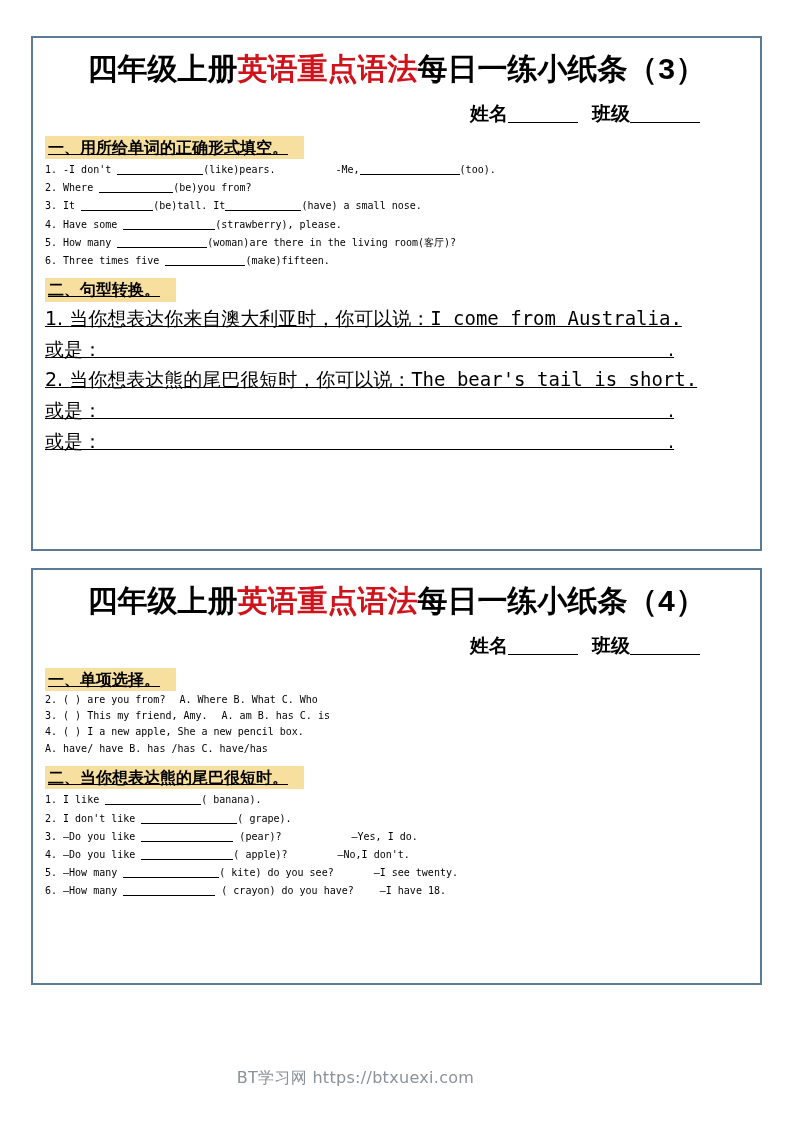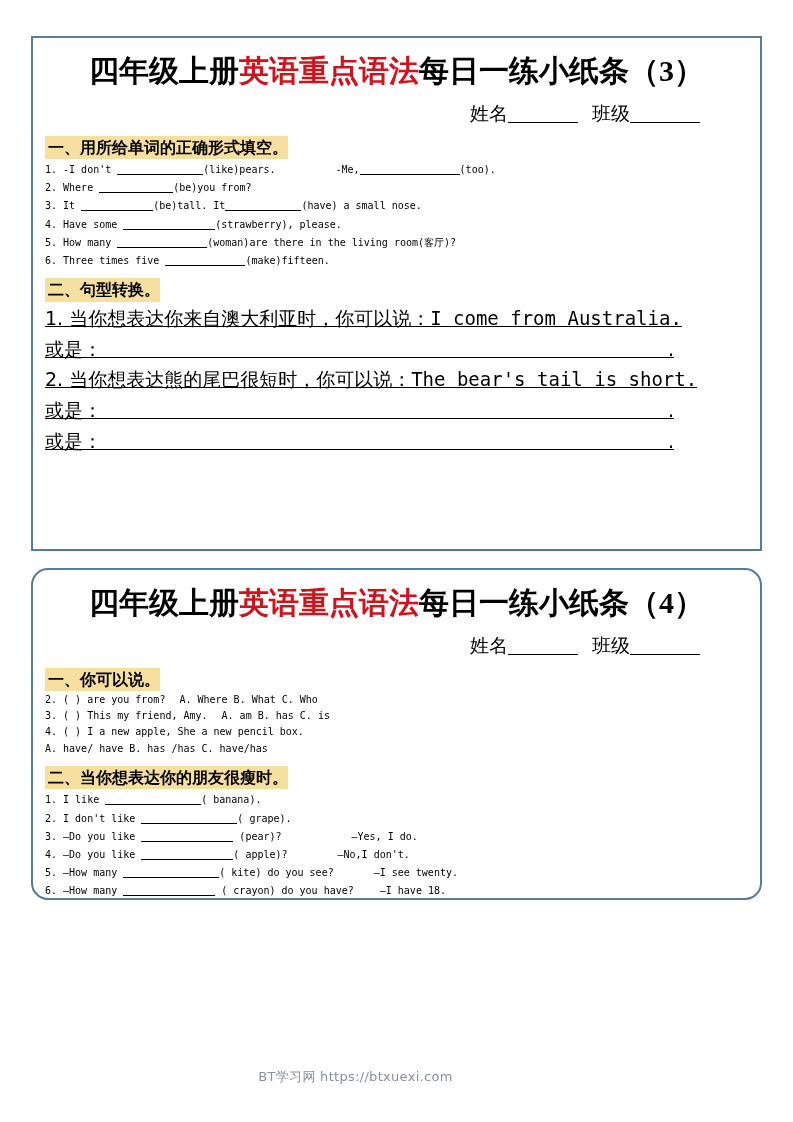--- a/index.html
+++ b/index.html
@@ -25,49 +25,49 @@
   
   .card {
     position: absolute;
     left: 31px;
     width: 731px;
     border: 2px solid #5a7b95;
     background: #ffffff;
     box-sizing: border-box;
   }
   #card-1 { top: 36px;  height: 515px; }
-  #card-2 { top: 568px; height: 332px; border-radius: 17px; }
+  #card-2 { top: 568px; height: 417px; }
 
   .card-inner {
     padding: 0 12px;
     box-sizing: border-box;
     height: 100%;
   }
 
   
   .title {
     text-align: center;
-    font-family: Liberation Serif, serif;
+    font-family: Liberation Mono, monospace;
     font-weight: bold;
     font-size: 30px;
     letter-spacing: 0px;
     line-height: 1.15;
     margin-top: 16px;
     white-space: nowrap;
   }
   .title .t-black { color: #000000; }
   .title .t-red   { color: #d0121a; }
 
   
   .namerow {
     margin-top: 12px;
     padding-right: 48px;
     text-align: right;
     font-family: "DejaVu Serif", "Liberation Serif", serif;
-    font-weight: normal;
+    font-weight: bold;
     font-size: 19px;
     white-space: nowrap;
   }
   .namerow .blank-u {
     display: inline-block;
     border-bottom: 1.5px solid #000;
     height: 17px;
     vertical-align: -3px;
   }
   .u-name  { width: 70px; margin-right: 14px; }
@@ -78,22 +78,23 @@
     margin-top: 9px;
     margin-bottom: 1px;
   }
   .sec-head .hl {
     display: inline-block;
     background: #f7dfa0;
     font-family: "DejaVu Sans", "Liberation Sans", sans-serif;
     font-weight: bold;
     font-size: 16px;
     line-height: 1.35;
-    padding: 1px 0 1px 3px;
-    white-space: nowrap;
+    padding: 1px 16px 1px 3px;
+    white-space: nowrap;
+    text-decoration: underline;
   }
 
   
   .q {
     font-family: "DejaVu Sans Mono", "Liberation Mono", monospace;
     font-size: 10px;
     line-height: 1.62;
     white-space: nowrap;
     letter-spacing: 0px;
   }
@@ -114,21 +115,21 @@
   .sp { display: inline-block; }
 
   
   .footer {
     position: absolute;
     left: 0;
     top: 1068px;
     width: 711px;
     text-align: center;
     font-family: "DejaVu Sans", "Liberation Sans", sans-serif;
-    font-size: 13px;
+    font-size: 16px;
     color: #8a9199;
     letter-spacing: 0.3px;
   }
 </style>
 </head>
 <body>
 
 <div class="page">
 
   <div class="card" id="card-1">
@@ -170,31 +171,31 @@
     <div class="card-inner">
       <div class="title">
         <span class="t-black">四年级上册</span><span class="t-red">英语重点语法</span><span class="t-black">每日一练小纸条（4）</span>
       </div>
 
       <div class="namerow">
         <span>姓名</span><span class="blank-u u-name"></span><span>班级</span><span class="blank-u u-class"></span>
       </div>
 
       <div class="sec-head">
-        <span class="hl">一、你可以说。</span>
+        <span class="hl">一、单项选择。</span>
       </div>
       <div id="c2s1">
           <div class="q"><span>2. </span><span>(    )        are you from?</span><span class="sp" style="width: 14px;"></span><span>A. Where   B. What    C. Who</span></div>
           <div class="q"><span>3. </span><span>(    ) This      my friend, Amy.</span><span class="sp" style="width: 14px;"></span><span>A. am       B. has        C. is</span></div>
           <div class="q"><span>4. </span><span>(    ) I       a new apple, She     a new pencil box.</span></div>
           <div class="q"><span>A. have/ have    B. has /has     C. have/has</span></div>
         </div>
 
       <div class="sec-head">
-        <span class="hl">二、当你想表达你的朋友很瘦时。</span>
+        <span class="hl">二、当你想表达熊的尾巴很短时。</span>
       </div>
       <div id="c2s2">
           <div class="q"><span>1. </span><span>I like </span><span class="blank" style="width: 96px;"></span><span>( banana).</span></div>
           <div class="q"><span>2. </span><span>I don't like </span><span class="blank" style="width: 96px;"></span><span>( grape).</span></div>
           <div class="q"><span>3. </span><span>—Do you like </span><span class="blank" style="width: 92px;"></span><span> (pear)?</span><span class="sp" style="width: 70px;"></span><span>—Yes, I do.</span></div>
           <div class="q"><span>4. </span><span>—Do you like </span><span class="blank" style="width: 92px;"></span><span>( apple)?</span><span class="sp" style="width: 50px;"></span><span>—No,I don't.</span></div>
           <div class="q"><span>5. </span><span>—How many </span><span class="blank" style="width: 96px;"></span><span>( kite) do you see?</span><span class="sp" style="width: 40px;"></span><span>—I see twenty.</span></div>
           <div class="q"><span>6. </span><span>—How many </span><span class="blank" style="width: 92px;"></span><span> ( crayon) do you have?</span><span class="sp" style="width: 26px;"></span><span>—I have 18.</span></div>
         </div>
     </div>

